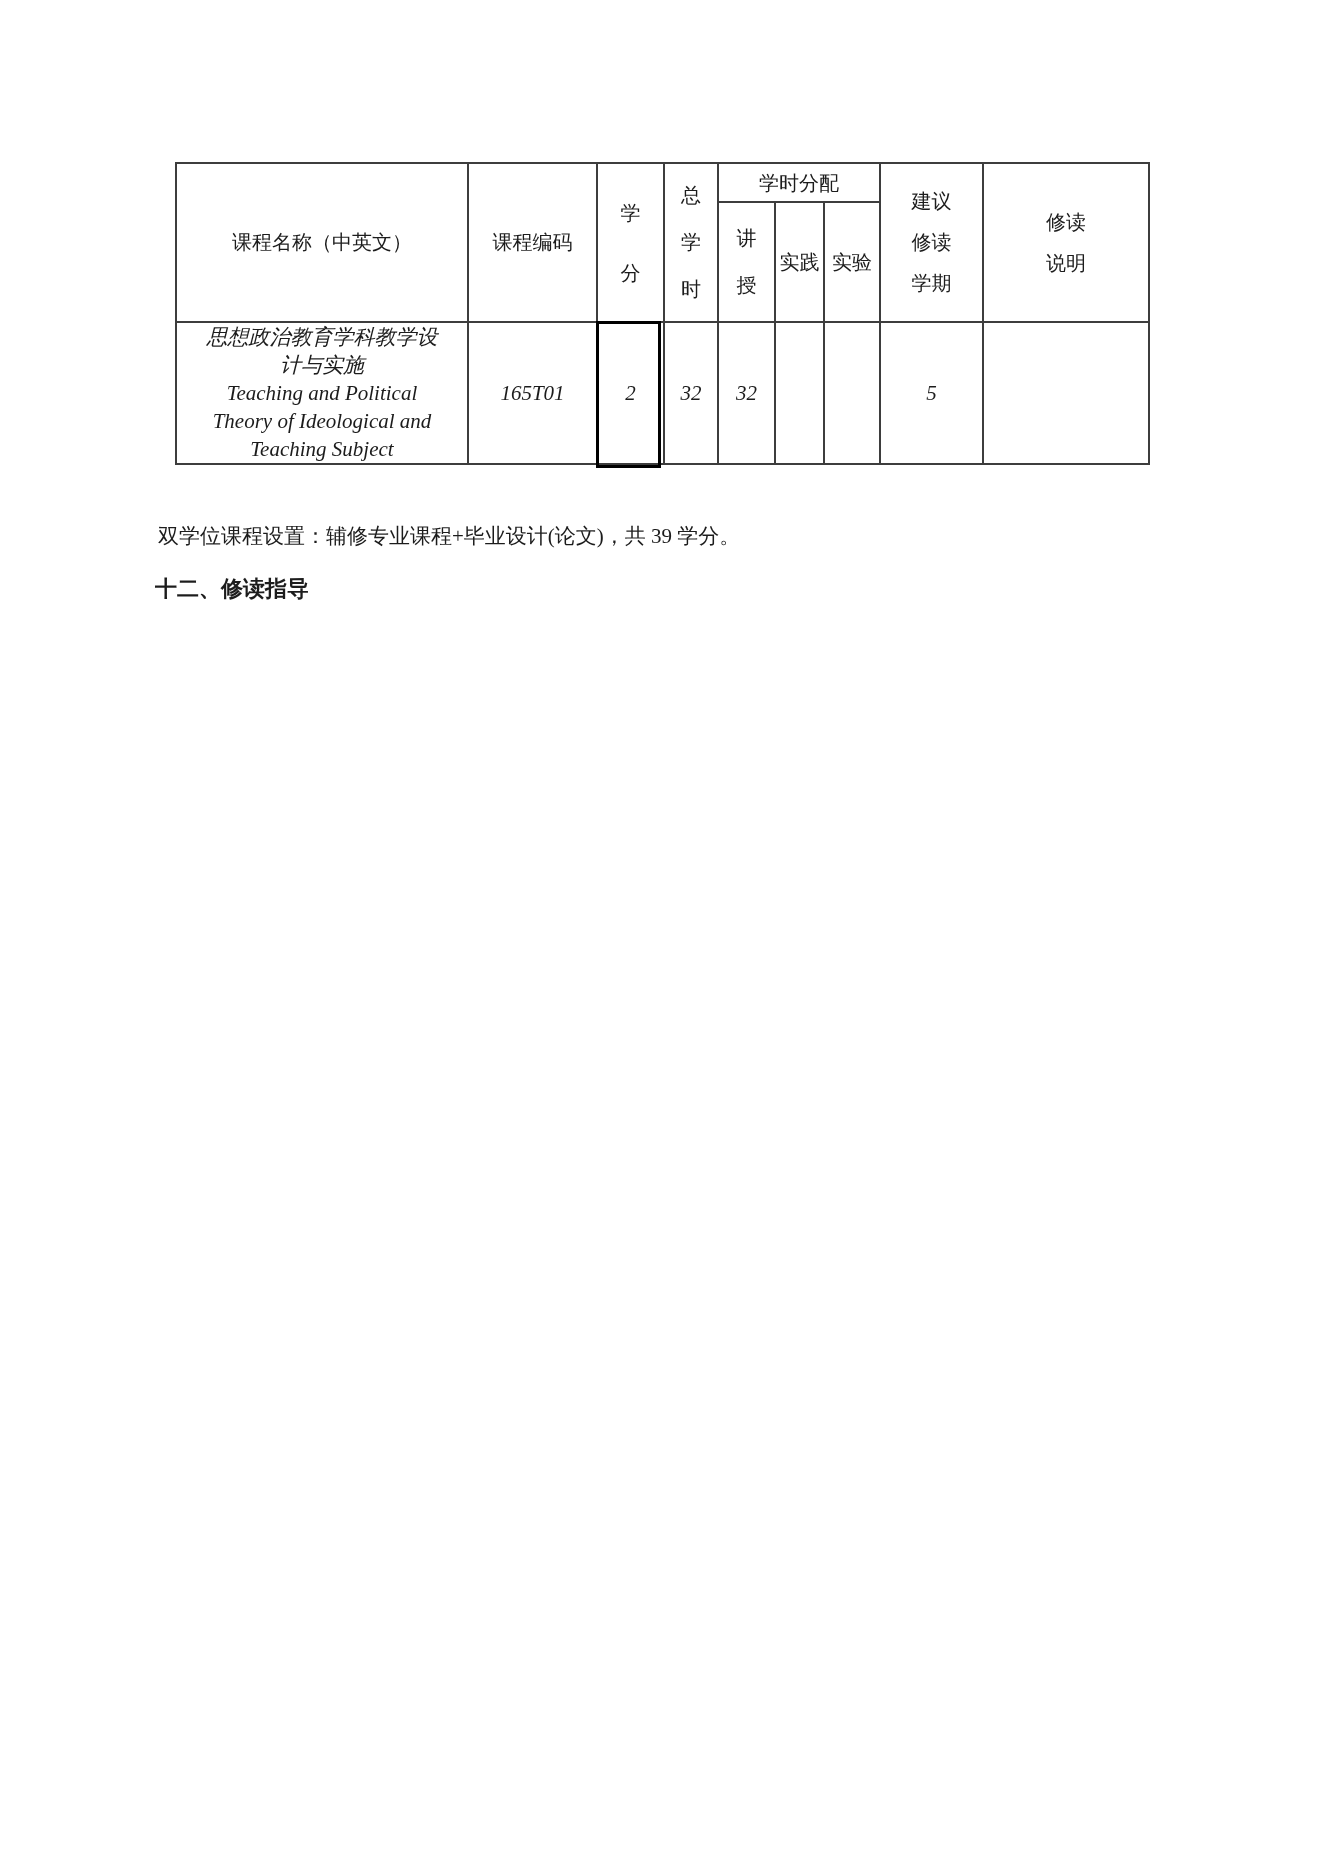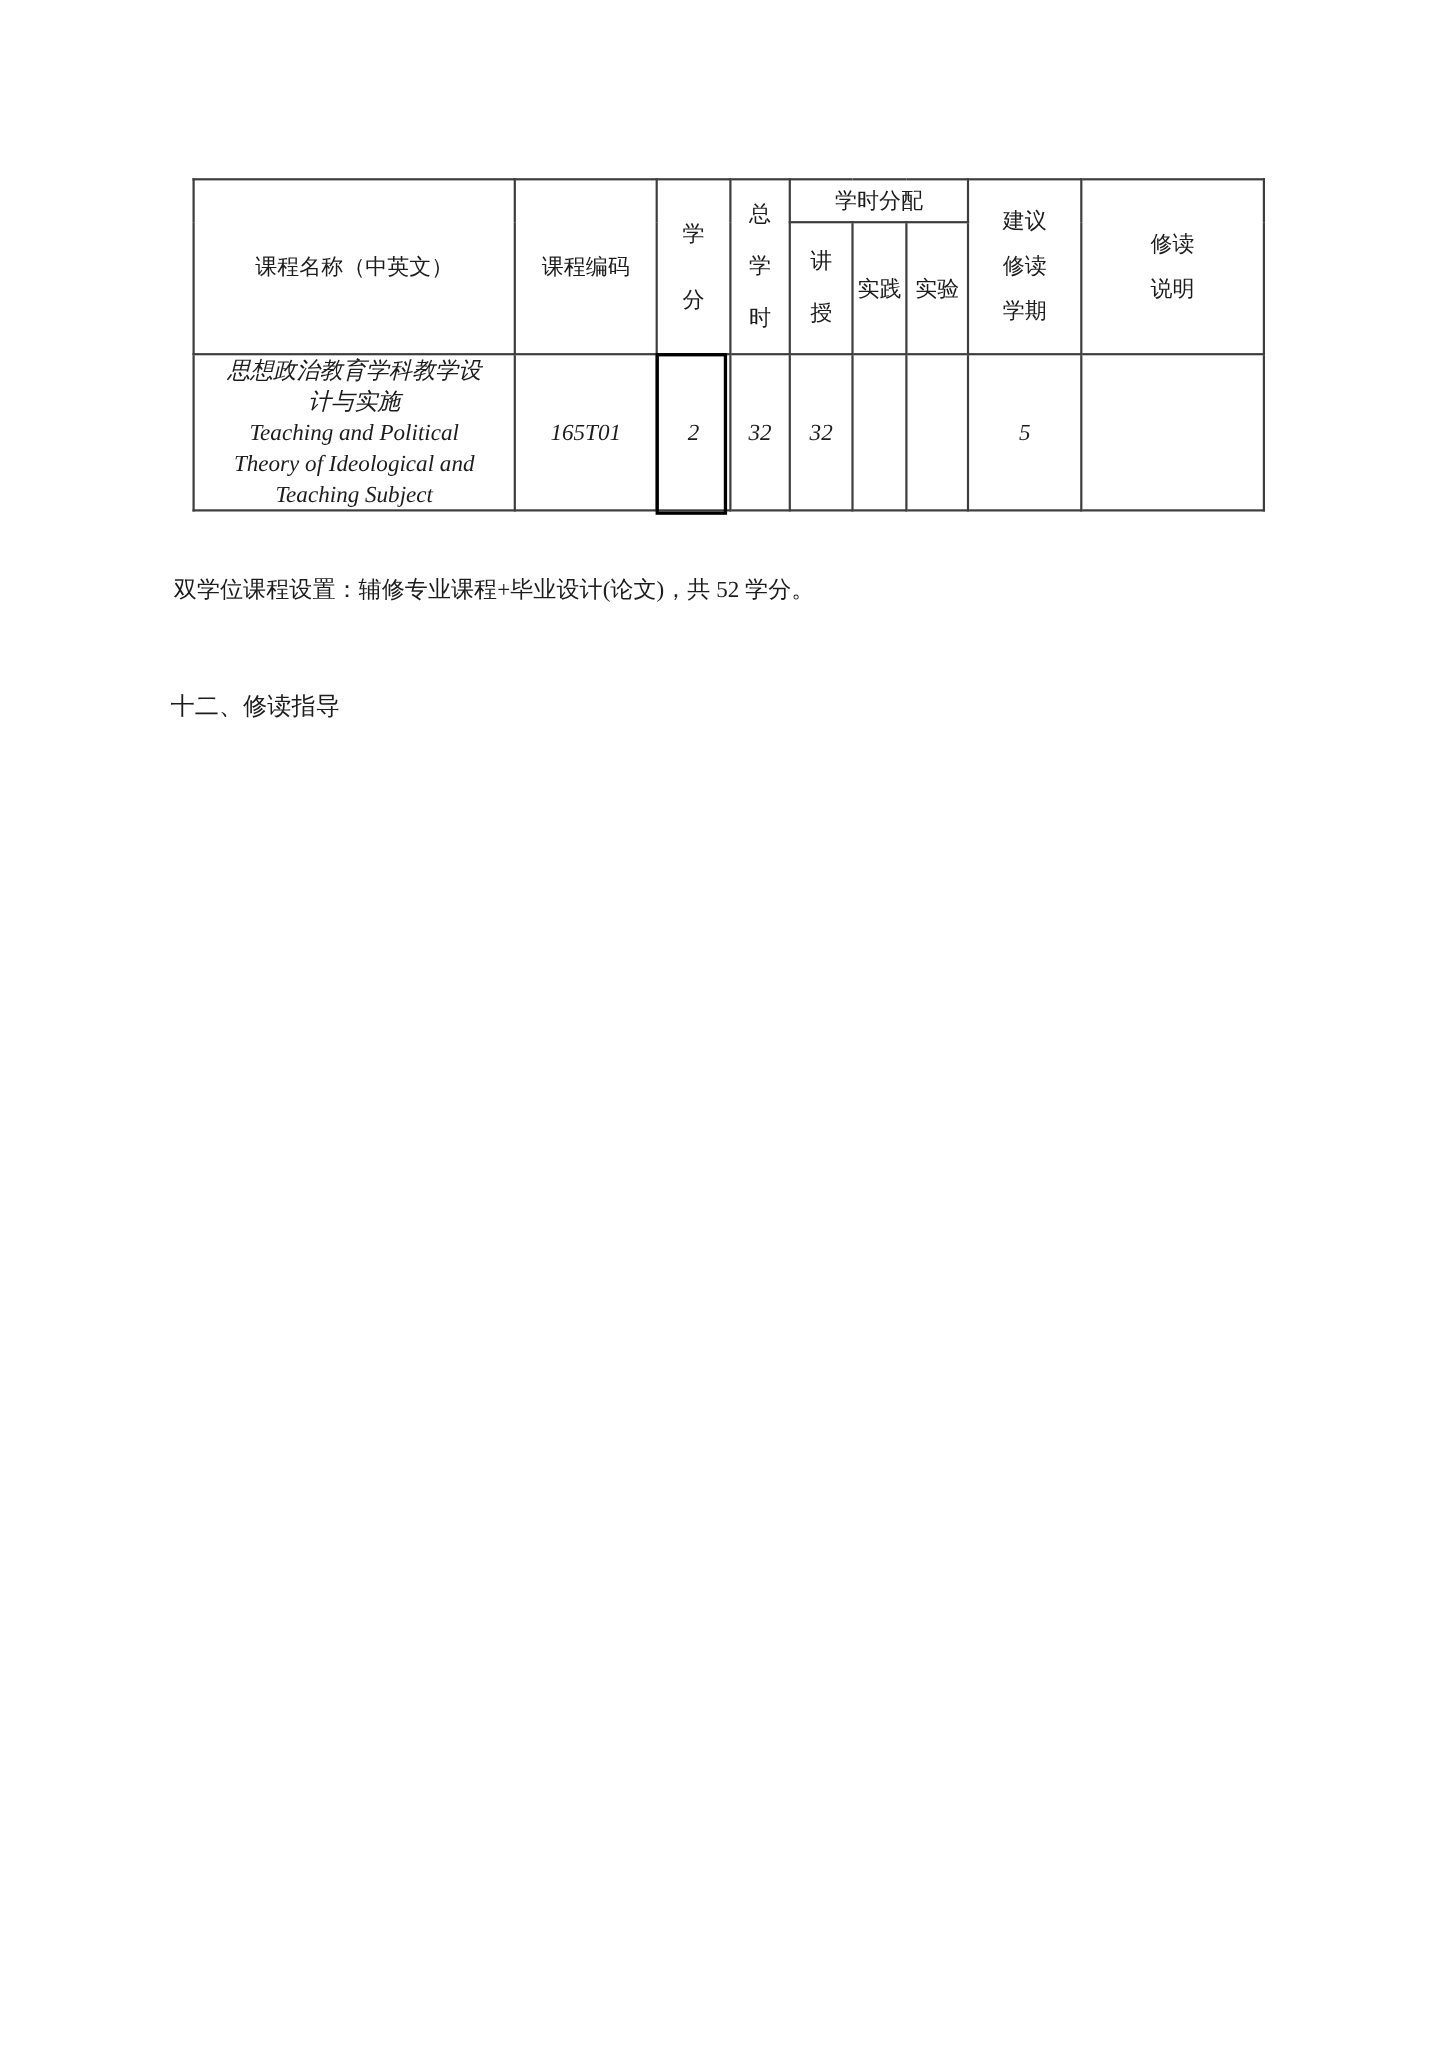--- a/index.html
+++ b/index.html
@@ -80,23 +80,23 @@
     position: absolute;
     left: 158px;
     top: 523px;
     font-size: 21px;
     line-height: 27px;
     white-space: nowrap;
   }
   .sec-heading {
     position: absolute;
     left: 155px;
-    top: 628px;
+    top: 575px;
     font-size: 22px;
-    font-weight: normal;
+    font-weight: bold;
     line-height: 27px;
   }
   .sec-para {
     position: absolute;
     left: 185px;
     top: 633px;
     width: 1000px;
     font-size: 21px;
     line-height: 33px;
     text-align: justify;
@@ -177,19 +177,19 @@
       <td></td>
       <td></td>
       <td>5</td>
       <td></td>
     </tr>
   </tbody>
     </table>
 
   <div class="emph-border"></div>
 
-  <div class="dual-degree-line">双学位课程设置：辅修专业课程+毕业设计(论文)，共 52 学分。</div>
+  <div class="dual-degree-line">双学位课程设置：辅修专业课程+毕业设计(论文)，共 39 学分。</div>
 
   <div class="sec-heading">十二、修读指导</div>
 
 
 
 </div>
 
 </body></html>

